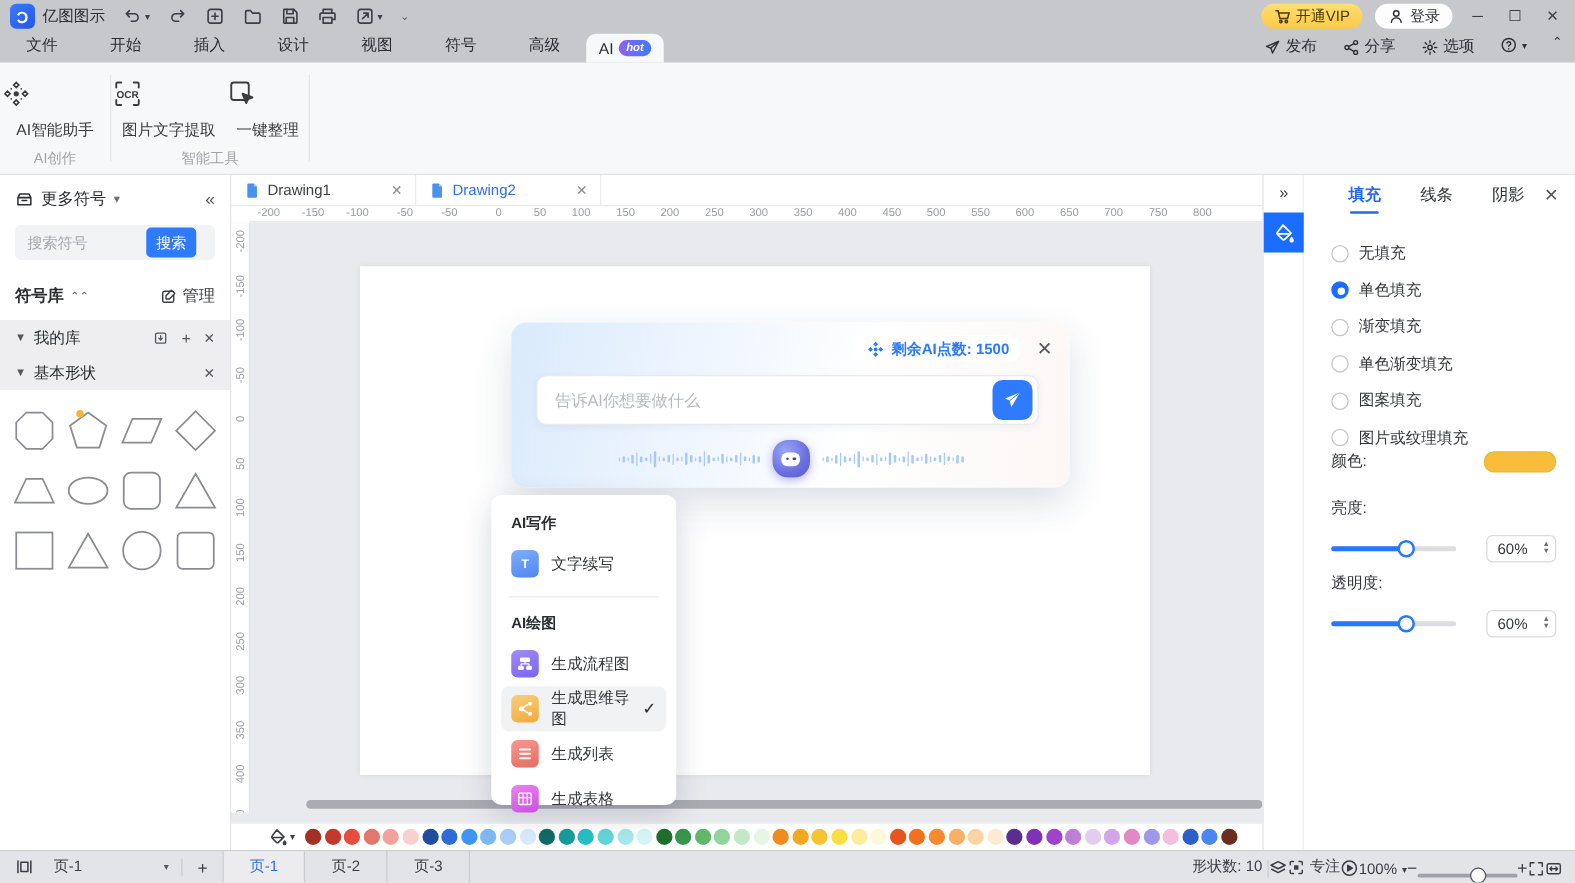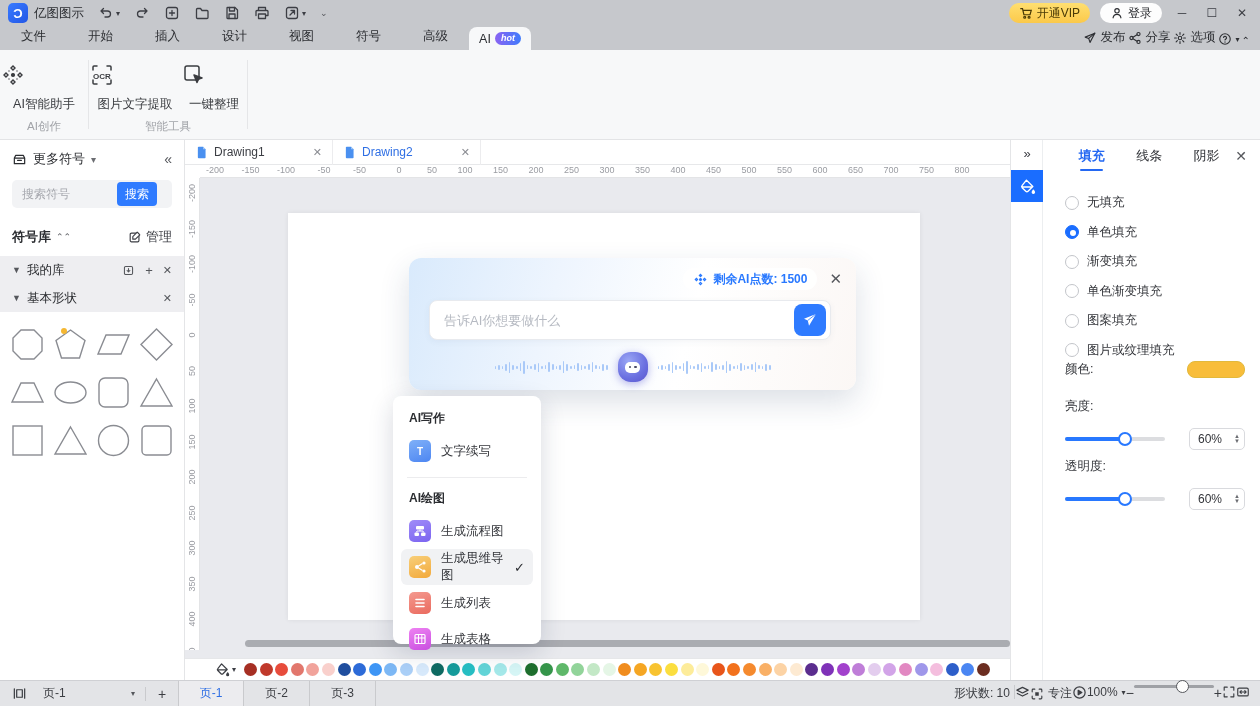--- a/index.html
+++ b/index.html
@@ -18,21 +18,21 @@
   .pill { height:20px; border-radius:10px; display:inline-flex; align-items:center; gap:4px; padding:0 10px; font-size:12px; cursor:pointer; }
   .pill.vip { background:linear-gradient(180deg,#ffdf70,#fbc94a); color:#4a3a06; }
   .pill.login { background:#fdfdfd; color:#2b2d31; }
   .winbtn { width:20px; text-align:center; color:#3c3e44; font-size:12px; cursor:pointer; }
 
   
   #menurow { position:absolute; left:0; top:26px; width:1260px; height:24px; display:flex; align-items:flex-end; }
   .menutab { width:67px; text-align:center; padding-bottom:5px; font-size:12.5px; color:#2b2d31; cursor:pointer; }
   #aitab { width:62px; height:23px; background:#f7f8f9; border-radius:8px 8px 0 0; display:flex; align-items:center; justify-content:center; gap:4px; font-size:12.5px; color:#2b2d31; cursor:pointer; }
   #hotbadge { background:linear-gradient(90deg,#8a63f2,#3f7bfc); color:#fff; font-size:9px; font-style:italic; font-weight:bold; padding:1px 6px 2px; border-radius:8px; }
-  #menurow-right { margin-left:auto; display:flex; align-items:flex-end; gap:2px; padding:0 10px 4px 0; color:#2e3034; font-size:12.5px; }
+  #menurow-right { margin-left:auto; display:flex; align-items:flex-start; gap:20px; padding:0 10px 4px 0; color:#2e3034; font-size:12.5px; }
   .mritem { display:inline-flex; align-items:center; gap:4px; cursor:pointer; }
 
   
   #ribbon { position:absolute; left:0; top:50px; width:1260px; height:90px; background:#f7f8f9; border-bottom:1px solid #e3e4e6; }
   .rgroup { position:absolute; top:0; height:90px; }
   .rbtn { position:absolute; top:10px; text-align:center; cursor:pointer; color:#3a3c40; font-size:12.5px; }
   .rbtn .ric { height:30px; display:flex; align-items:center; justify-content:flex-start; }
   .rbtn .rlabel { margin-top:6px; }
   .glabel { position:absolute; bottom:6px; width:100%; text-align:center; color:#a2a4a9; font-size:11.5px; }
   .gsep { position:absolute; top:10px; bottom:10px; width:1px; background:#e5e6e8; }
@@ -135,21 +135,21 @@
   
   #statusbar { position:absolute; left:0; top:680px; width:1260px; height:26px; background:#e3e4e7; border-top:1px solid #cfd0d4; display:flex; align-items:center; font-size:12px; color:#3b3d42; }
   #sb-left { display:flex; align-items:center; height:100%; }
   #pagesel { display:flex; align-items:center; gap:8px; padding:0 10px; cursor:pointer; }
   #pagesel .psname { width:80px; }
   .vdiv { width:1px; height:14px; background:#c9cacd; }
   #addpage { padding:0 12px; font-size:14px; cursor:pointer; }
   .pagetab { width:66px; text-align:center; height:100%; line-height:25px; border-right:1px solid #c9cacd; cursor:pointer; }
   .pagetab:first-of-type { border-left:1px solid #c9cacd; }
   .pagetab.active { color:#2f6fe4; background:#ececef; }
-  #sb-right { margin-left:auto; display:flex; align-items:flex-start; gap:0; padding-right:10px; }
+  #sb-right { margin-left:auto; display:flex; align-items:flex-end; gap:0; padding-right:10px; }
   #shapecount { padding:0 4px; }
   .sbicon { display:inline-flex; align-items:center; gap:4px; color:#3b3d42; cursor:pointer; }
   #zoomslider { position:relative; width:80px; height:3px; background:#9fa1a6; border-radius:2px; cursor:pointer; }
   #zoomslider .zknob { position:absolute; top:-5.5px; width:13px; height:13px; border-radius:50%; background:#fdfdfd; border:1.5px solid #55575c; }
 </style>
 </head>
 <body>
 
 <div id="app">
 

